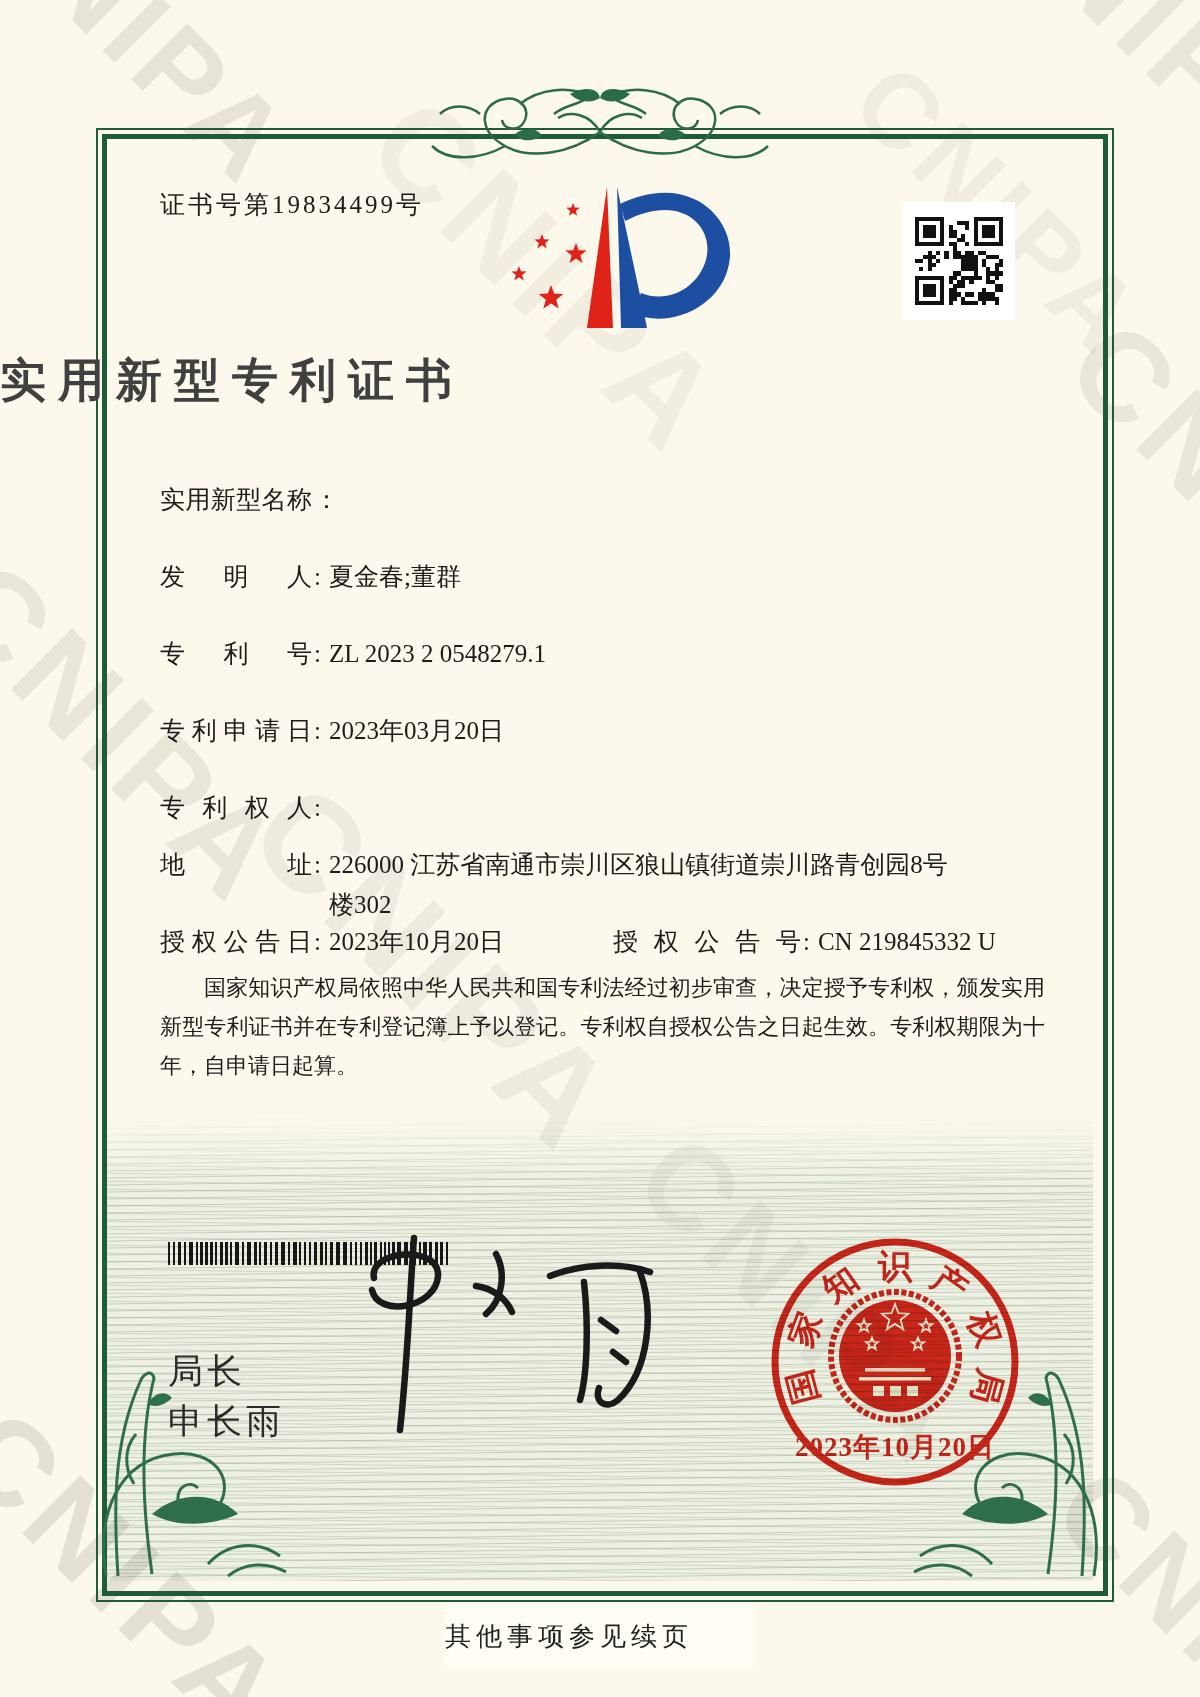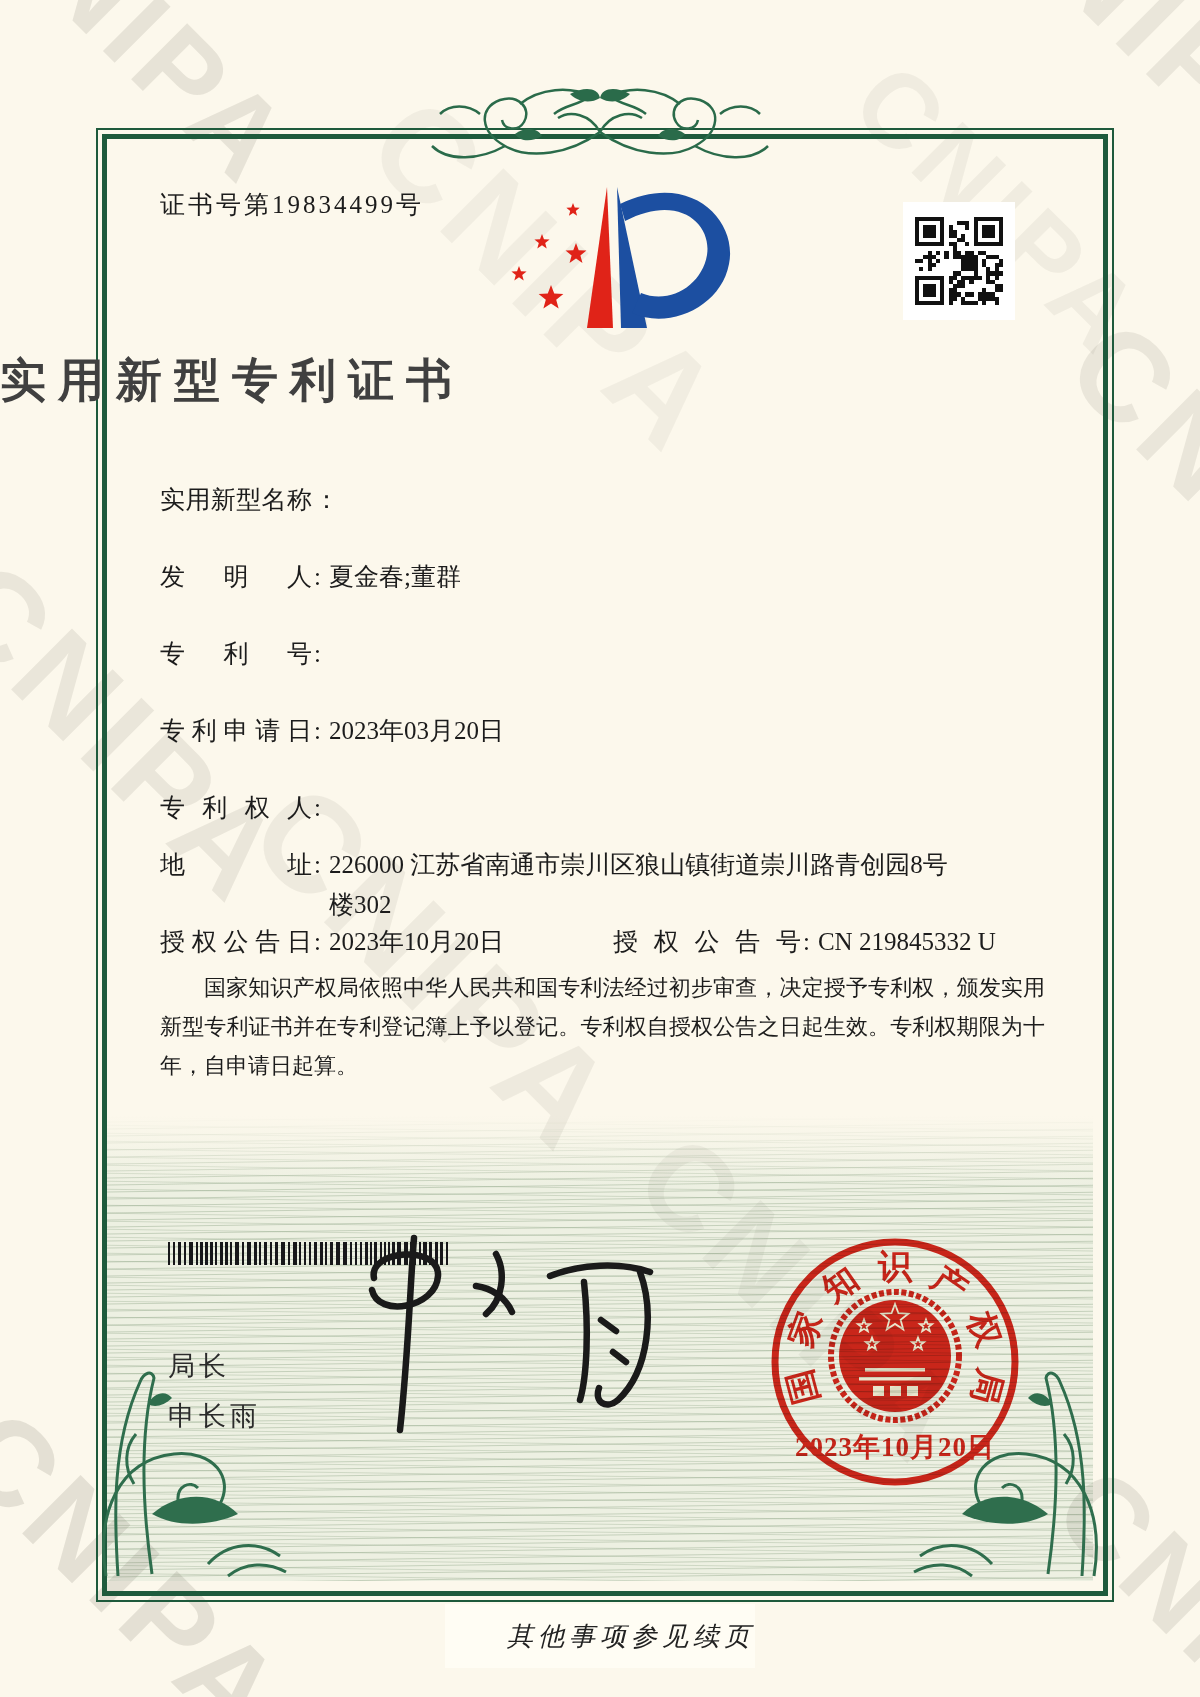--- a/index.html
+++ b/index.html
@@ -30,26 +30,26 @@
   .flabel{display:inline-block;width:152px;text-align:justify;text-align-last:justify;flex:none;}
   .flabel.wide{width:188px;margin-left:46px;}
   .fsep{flex:none;margin:0 8px 0 2px;}
   .fval{max-width:645px;}
   .fval.fixed{width:238px;flex:none;}
   .para{position:absolute;left:160px;width:885px;z-index:3;font-size:22px;line-height:39px;
         text-align:justify;text-indent:2em;}
   .barcode{position:absolute;left:168px;top:1242px;width:292px;height:23px;z-index:3;font-size:0;}
   .barcode span{display:inline-block;height:100%;background:#17171a;}
   .director{position:absolute;left:168px;z-index:3;font-family:"Liberation Sans","DejaVu Sans",sans-serif;
-            font-size:27px;font-weight:500;color:#2b2b2b;letter-spacing:4px;}
+            font-size:35px;font-weight:500;color:#2b2b2b;letter-spacing:4px;}
   .sig{position:absolute;left:318px;top:1228px;z-index:3;}
   .seal{position:absolute;left:765px;top:1232px;z-index:4;opacity:0.93;mix-blend-mode:multiply;}
   .pageinfo{position:absolute;left:0;top:1550px;width:1200px;text-align:center;z-index:3;font-size:22px;color:#222;}
   .contbox{position:absolute;left:445px;top:1604px;width:310px;height:64px;background:#fffdf4;z-index:3;
-           display:flex;align-items:center;justify-content:flex-end;font-style:italic;}
+           display:flex;align-items:center;justify-content:flex-start;}
   .contbox .txt{font-size:26px;letter-spacing:5px;color:#222;}
 </style>
 </head>
 <body>
 
 <div class="page">
 
   <div class="wm" style="left:-60px;top:-40px;font-size:115px;opacity:.14">CNIPA</div>
   <div class="wm" style="left:940px;top:-55px;font-size:125px;opacity:.12">CNIPA</div>
   <div class="wm" style="left:330px;top:200px;font-size:130px;opacity:.07">CNIPA</div>
@@ -257,20 +257,21 @@
     <span class="fsep">：</span>
   </div>
   <div class="frow" style="top:557px">
     <span class="flabel">发明人</span>
     <span class="fsep">:</span>
     <span class="fval">夏金春;董群</span>
   </div>
   <div class="frow" style="top:634px">
     <span class="flabel">专利号</span>
     <span class="fsep">:</span>
+    <span class="fval">ZL 2023 2 0548279.1</span>
   </div>
   <div class="frow" style="top:711px">
     <span class="flabel">专利申请日</span>
     <span class="fsep">:</span>
     <span class="fval">2023年03月20日</span>
   </div>
   <div class="frow" style="top:788px">
     <span class="flabel">专利权人</span>
     <span class="fsep">:</span>
   </div>

